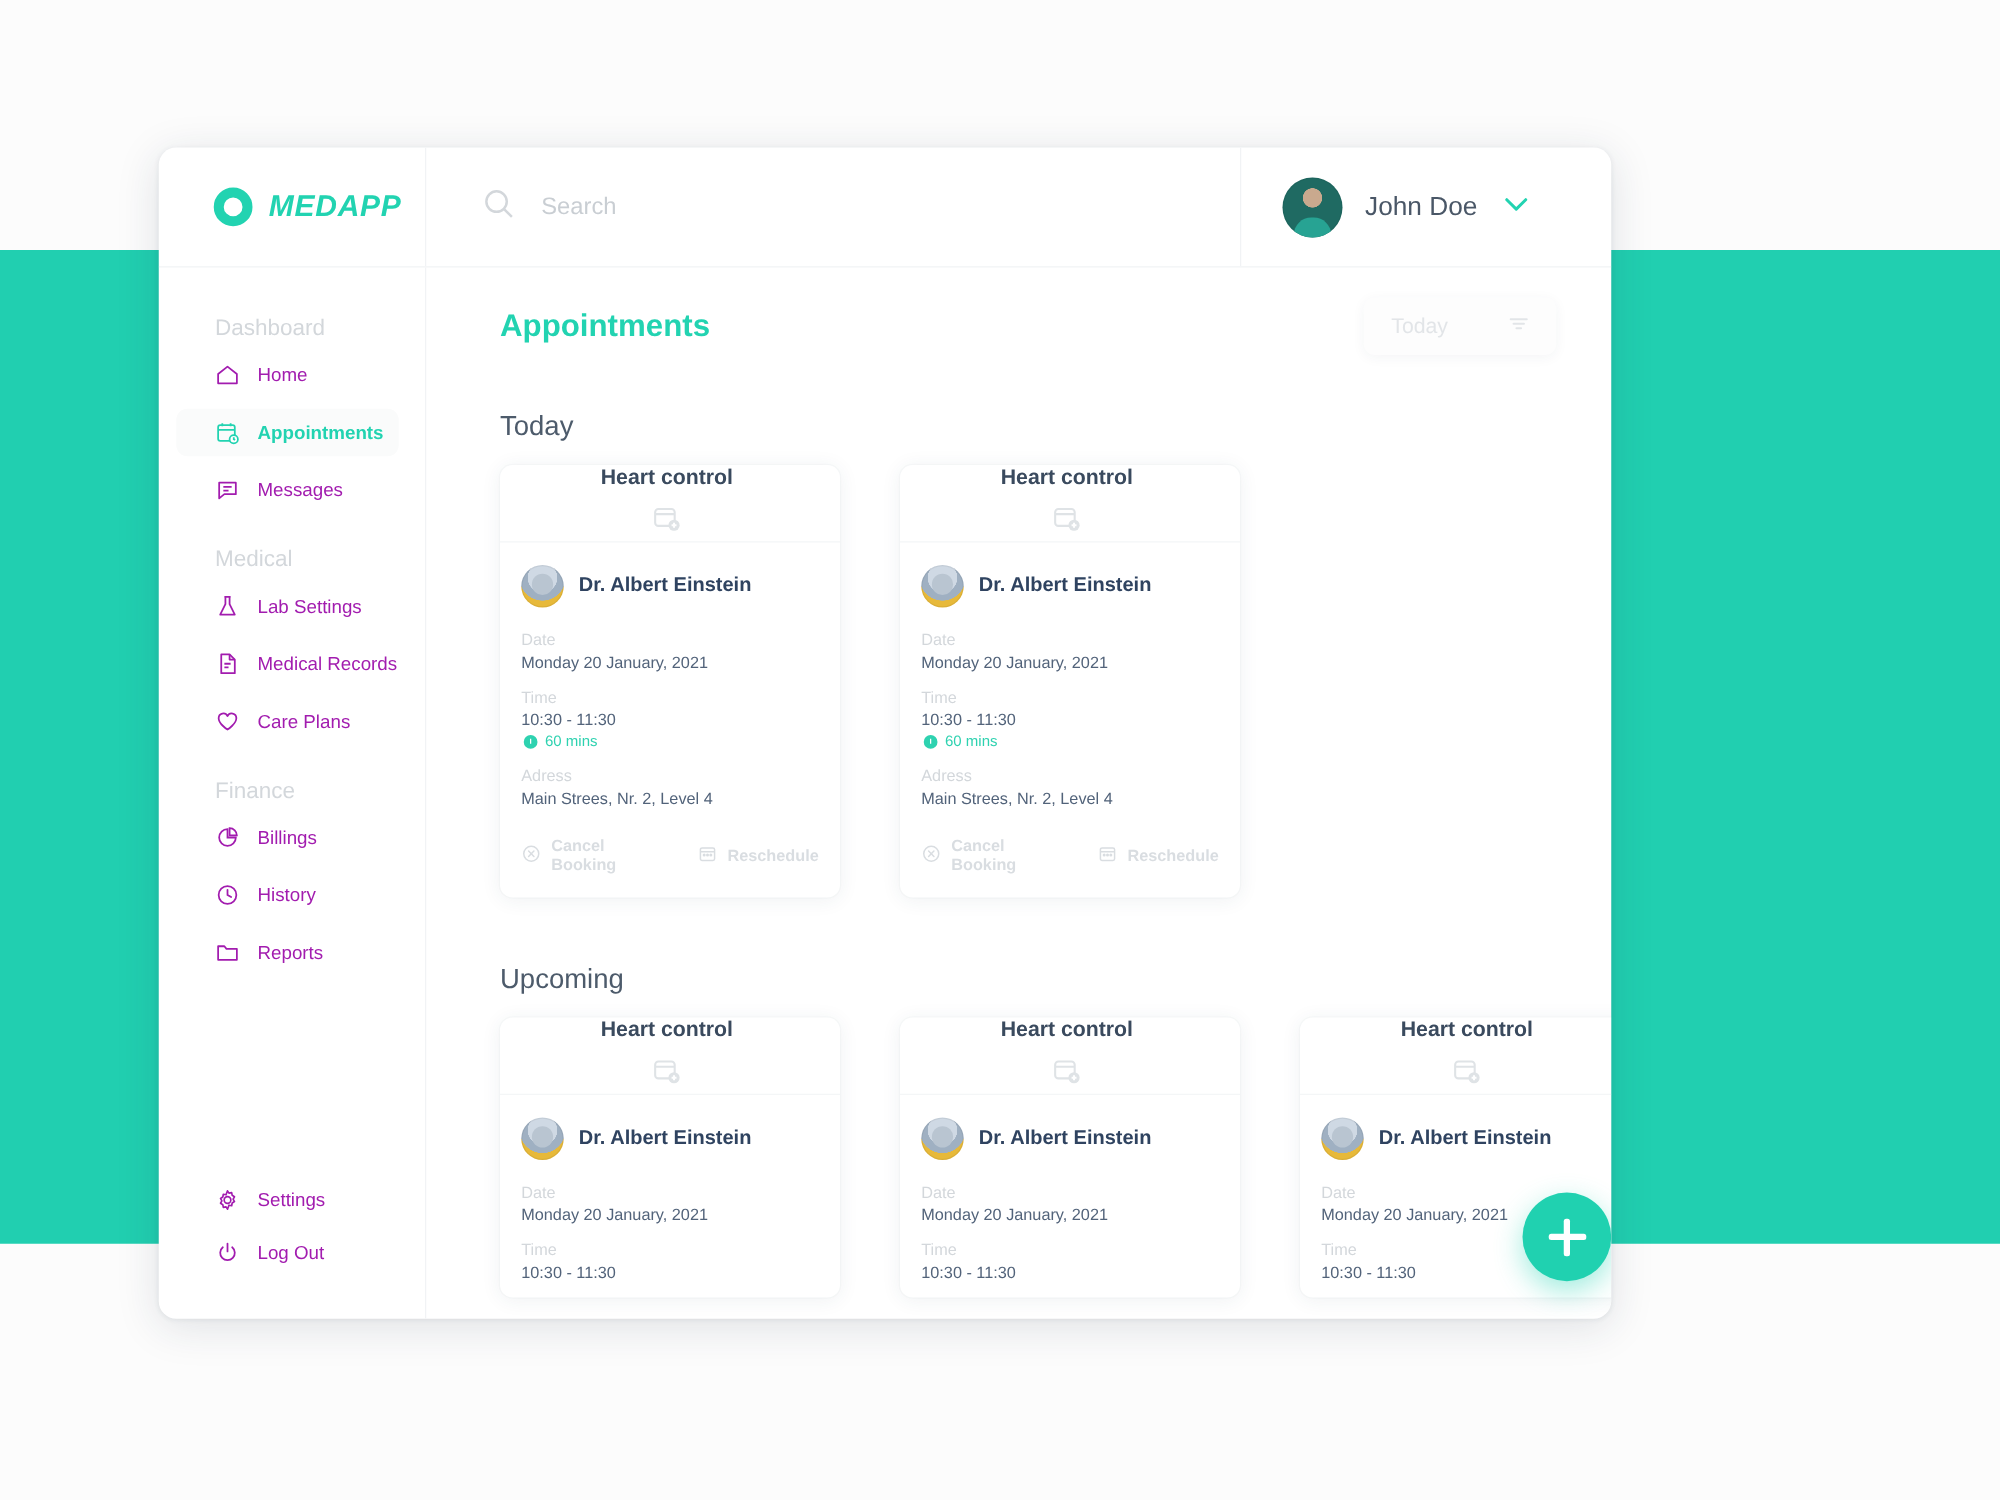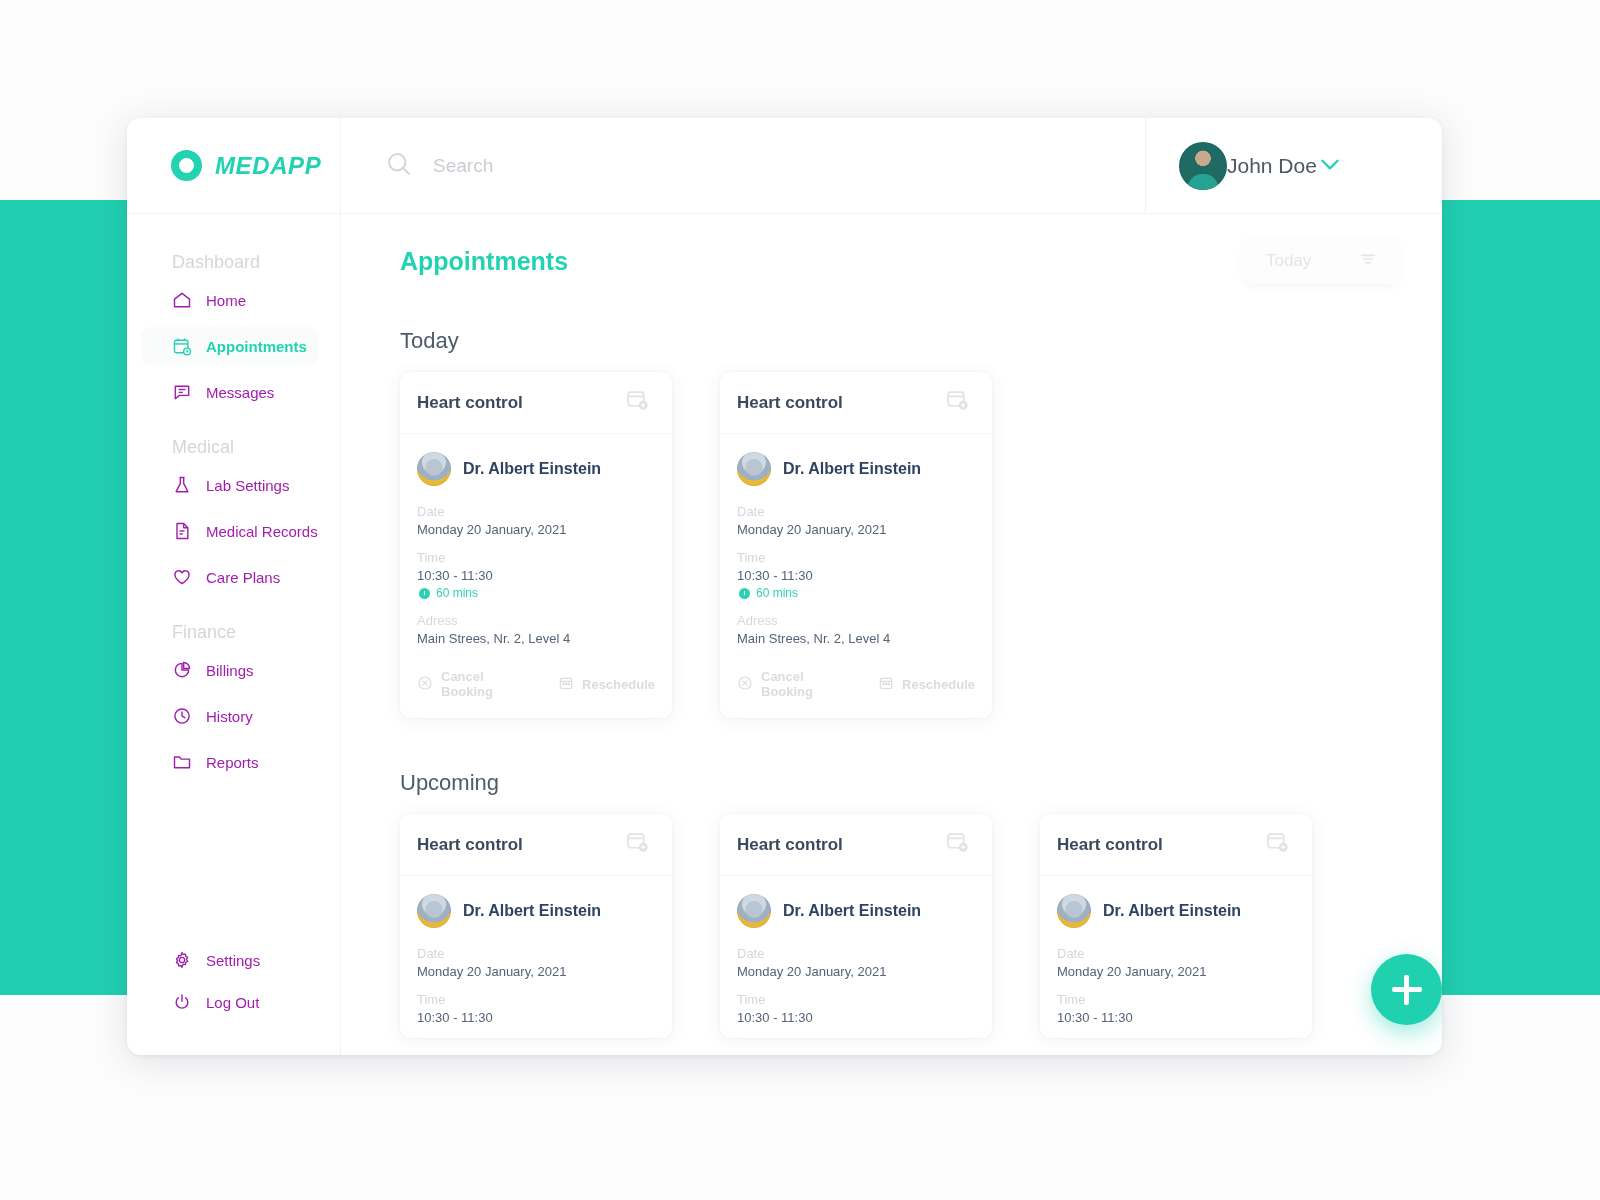--- a/index.html
+++ b/index.html
@@ -17,21 +17,21 @@
     position: absolute;
     left: 0; top: 200px;
     width: 1600px; height: 795px;
     background: #21cfb0;
   }
 
   
   #app-window {
     position: absolute;
     left: 127px; top: 118px;
-    width: 1315px; height: 937px;
+    width: 1162px; height: 937px;
     background: #ffffff;
     border-radius: 14px;
     box-shadow: 0 6px 34px rgba(30,50,70,.13), 0 1px 4px rgba(30,50,70,.07);
     overflow: hidden;
     display: flex;
     flex-direction: column;
   }
 
   
   #topbar {
@@ -77,20 +77,21 @@
     font-size: 19px;
     color: #44525e;
     background: transparent;
     width: 420px;
   }
   #search-input::placeholder { color: #c9ced3; }
   #user-area {
     width: 296px;
     display: flex;
     align-items: center;
+    gap: 18px;
     padding-left: 33px;
   }
   #avatar-user {
     width: 48px; height: 48px; border-radius: 50%;
     background: radial-gradient(circle at 50% 34%, #c9a98e 0 19%, #1f6a62 20% 100%);
     position: relative; overflow: hidden;
     box-shadow: inset 0 0 0 1px rgba(0,0,0,.05);
   }
   #avatar-user::after {
     content: "";
@@ -172,20 +173,21 @@
     border-radius: 10px;
     box-shadow: 0 2px 16px rgba(45,65,90,.075), 0 0 0 1px rgba(45,65,90,.022);
     overflow: hidden;
     flex: none;
   }
   .card-head {
     height: 62px;
     display: flex; align-items: center; justify-content: space-between;
     padding: 0 22px 0 17px;
     border-bottom: 1px solid #f4f6f7;
+    flex-direction: column;
   }
   .card-head .title { font-size: 17px; font-weight: bold; color: #3a4a5e; }
   .card-body { padding: 18px 17px 0 17px; }
   .doctor-row { display: flex; align-items: center; gap: 12px; margin-bottom: 18px; }
   .doc-avatar {
     width: 34px; height: 34px; border-radius: 50%;
     background: radial-gradient(circle at 50% 30%, #cfd9e4 0 40%, #9fb0c2 41% 62%, #e7b93a 63% 100%);
     box-shadow: inset 0 0 0 1px rgba(0,0,0,.06);
     position: relative; overflow: hidden;
   }

